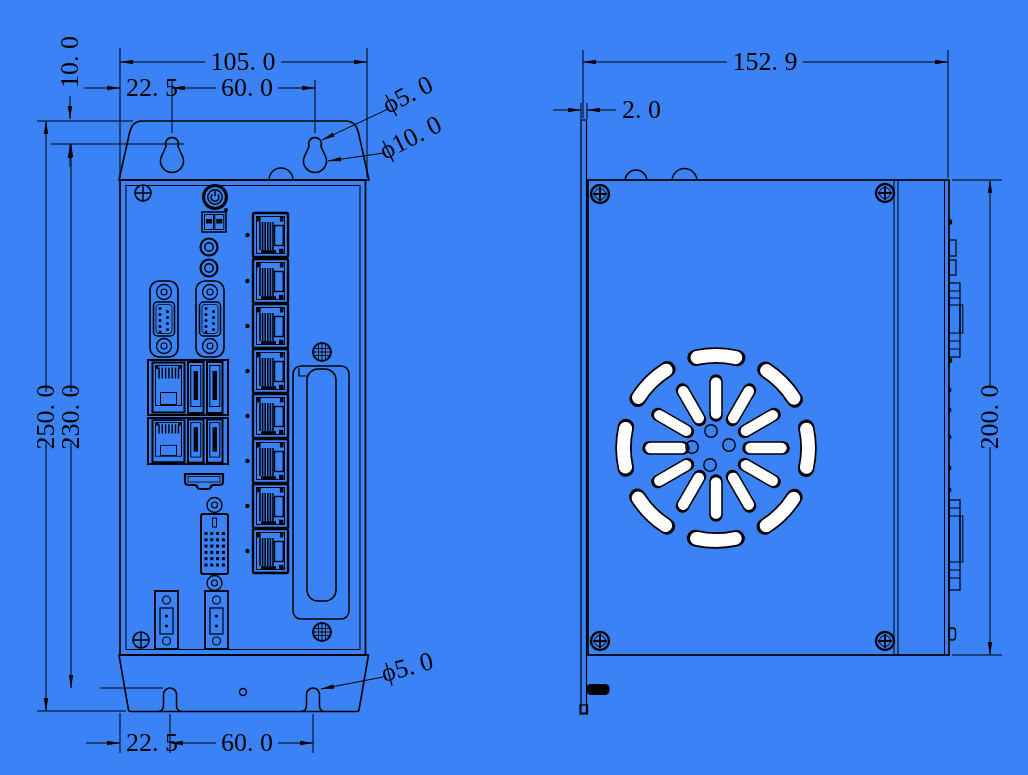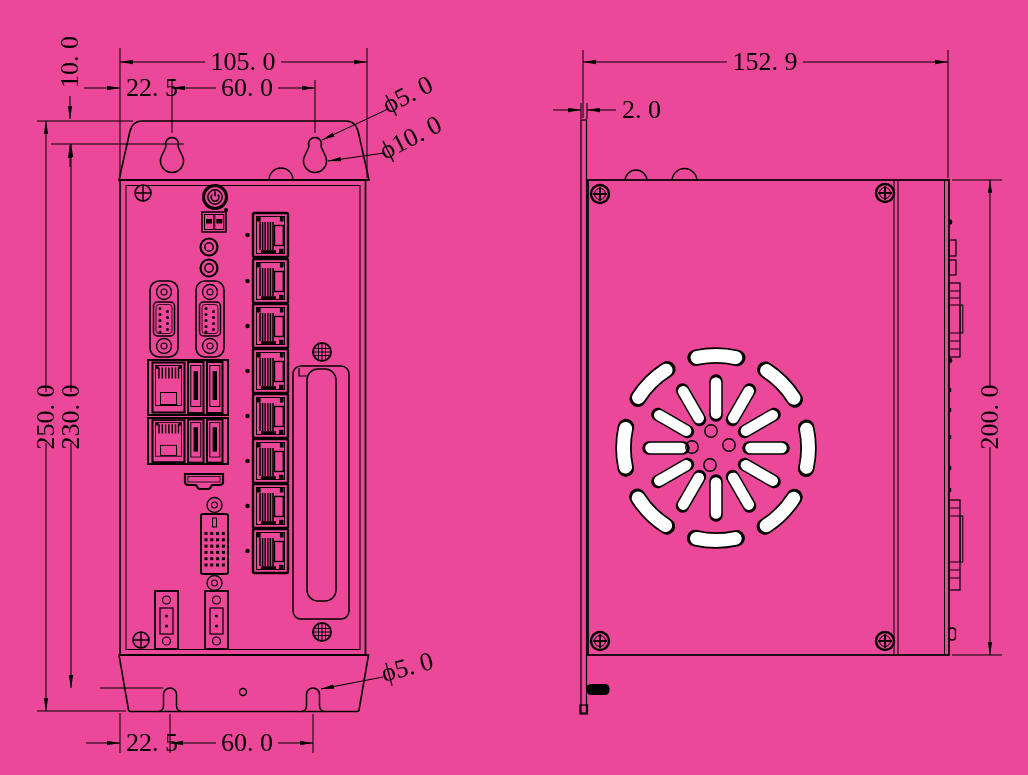--- a/index.html
+++ b/index.html
@@ -1,16 +1,16 @@
 <!DOCTYPE html>
 <html><head>
 <meta charset="utf-8">
 <style>
   html,body{margin:0;padding:0;background:#ffffff;}
-  .stage{width:1028px;height:775px;position:relative;background:#ec4899;overflow:hidden;}
+  .stage{width:1028px;height:775px;position:relative;background:#3b82f6;overflow:hidden;}
   svg{position:absolute;left:0;top:0;}
   .ln{stroke:#000;fill:none;}
   .dim{font-family:"Liberation Serif","DejaVu Serif",serif;font-size:26px;fill:#000;letter-spacing:0px;}
   .thin{stroke:#000;stroke-width:1;fill:none;}
 </style>
 </head>
 <body>
 
 <div class="stage">
 <svg width="1028" height="775" viewBox="0 0 1028 775">

